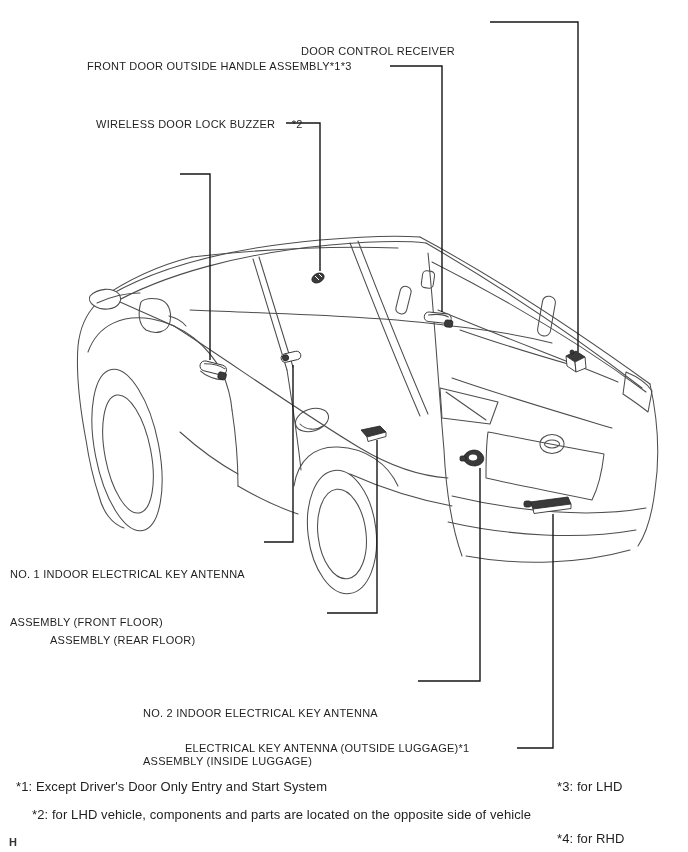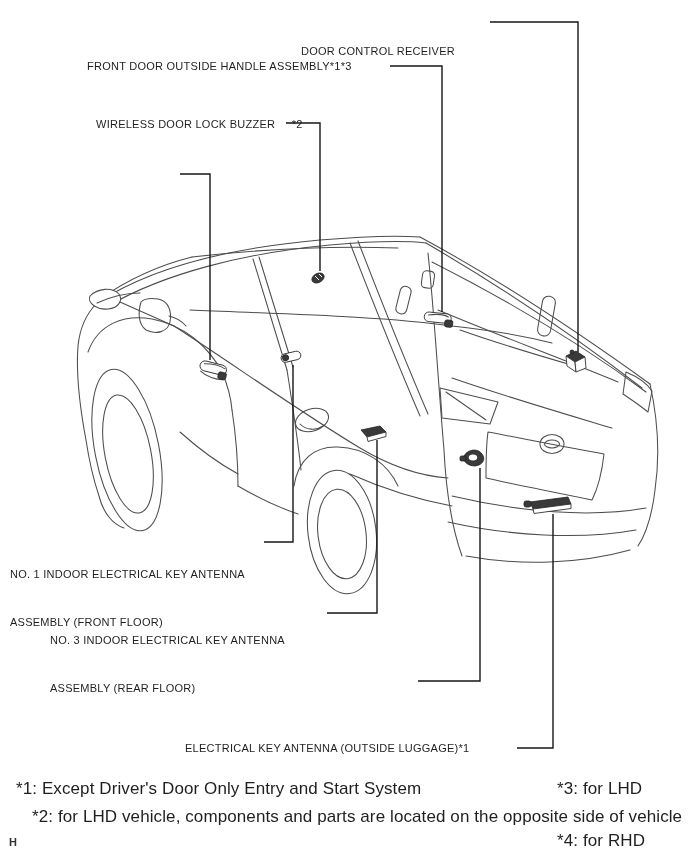--- a/index.html
+++ b/index.html
@@ -1,21 +1,21 @@
 <!DOCTYPE html>
 <html><head>
 <meta charset="utf-8">
 <style>
   html,body{margin:0;padding:0;background:#fff;}
   #page{position:relative;width:688px;height:852px;background:#fff;overflow:hidden;
         font-family:"Liberation Sans","DejaVu Sans",sans-serif;color:#1f1f1f;}
   .callout{position:absolute;font-size:11px;letter-spacing:.25px;line-height:16px;
            white-space:pre;color:#1f1f1f;}
   .callout.tight{line-height:14.5px;}
-  .fn{position:absolute;font-size:17px;letter-spacing:.1px;white-space:pre;color:#1f1f1f;}
+  .fn{position:absolute;font-size:13px;letter-spacing:.1px;white-space:pre;color:#1f1f1f;}
   .pagemark{position:absolute;font-size:11px;font-weight:bold;color:#333;}
   #art{position:absolute;left:0;top:0;}
   .car{fill:none;stroke:#4d4d4d;stroke-width:1.05;stroke-linecap:round;stroke-linejoin:round;}
   .carfill{fill:#fff;stroke:#4d4d4d;stroke-width:1.05;}
   .leader{fill:none;stroke:#161616;stroke-width:1.4;}
   .dark{fill:#3a3a3a;stroke:#222;stroke-width:.8;}
   .lite{fill:#fff;stroke:#333;stroke-width:.9;}
 </style>
 </head>
 <body>
@@ -153,25 +153,26 @@
 
   <div class="callout" style="left:63px;top:116px;margin-left:33px;">WIRELESS DOOR LOCK BUZZER     *2</div>
 
 
   <div class="callout" style="left:10px;top:534px;">
     <div>NO. 1 INDOOR ELECTRICAL KEY ANTENNA</div>
     <div>ASSEMBLY (FRONT FLOOR)</div>
   </div>
 
   <div class="callout" style="left:50px;top:600px;">
-    <div>NO. 3 INDOOR ELECTRICAL KEY ANTENNA</div>
     <div>ASSEMBLY (REAR FLOOR)</div>
   </div>
 
   <div class="callout" style="left:143px;top:673px;">
+    <div>NO. 2 INDOOR ELECTRICAL KEY ANTENNA</div>
+    <div>ASSEMBLY (INSIDE LUGGAGE)</div>
   </div>
 
   <div class="callout" style="left:185px;top:740px;">ELECTRICAL KEY ANTENNA (OUTSIDE LUGGAGE)*1</div>
 
   <div class="fn" style="left:16px;top:779px;">*1: Except Driver's Door Only Entry and Start System</div>
   <div class="fn" style="left:557px;top:779px;">*3: for LHD</div>
   <div class="fn" style="left:32px;top:807px;">*2: for LHD vehicle, components and parts are located on the opposite side of vehicle</div>
   <div class="fn" style="left:557px;top:807px;margin-top:24px;">*4: for RHD</div>
 
   <div class="pagemark" style="left:9px;top:836px;">H</div>

